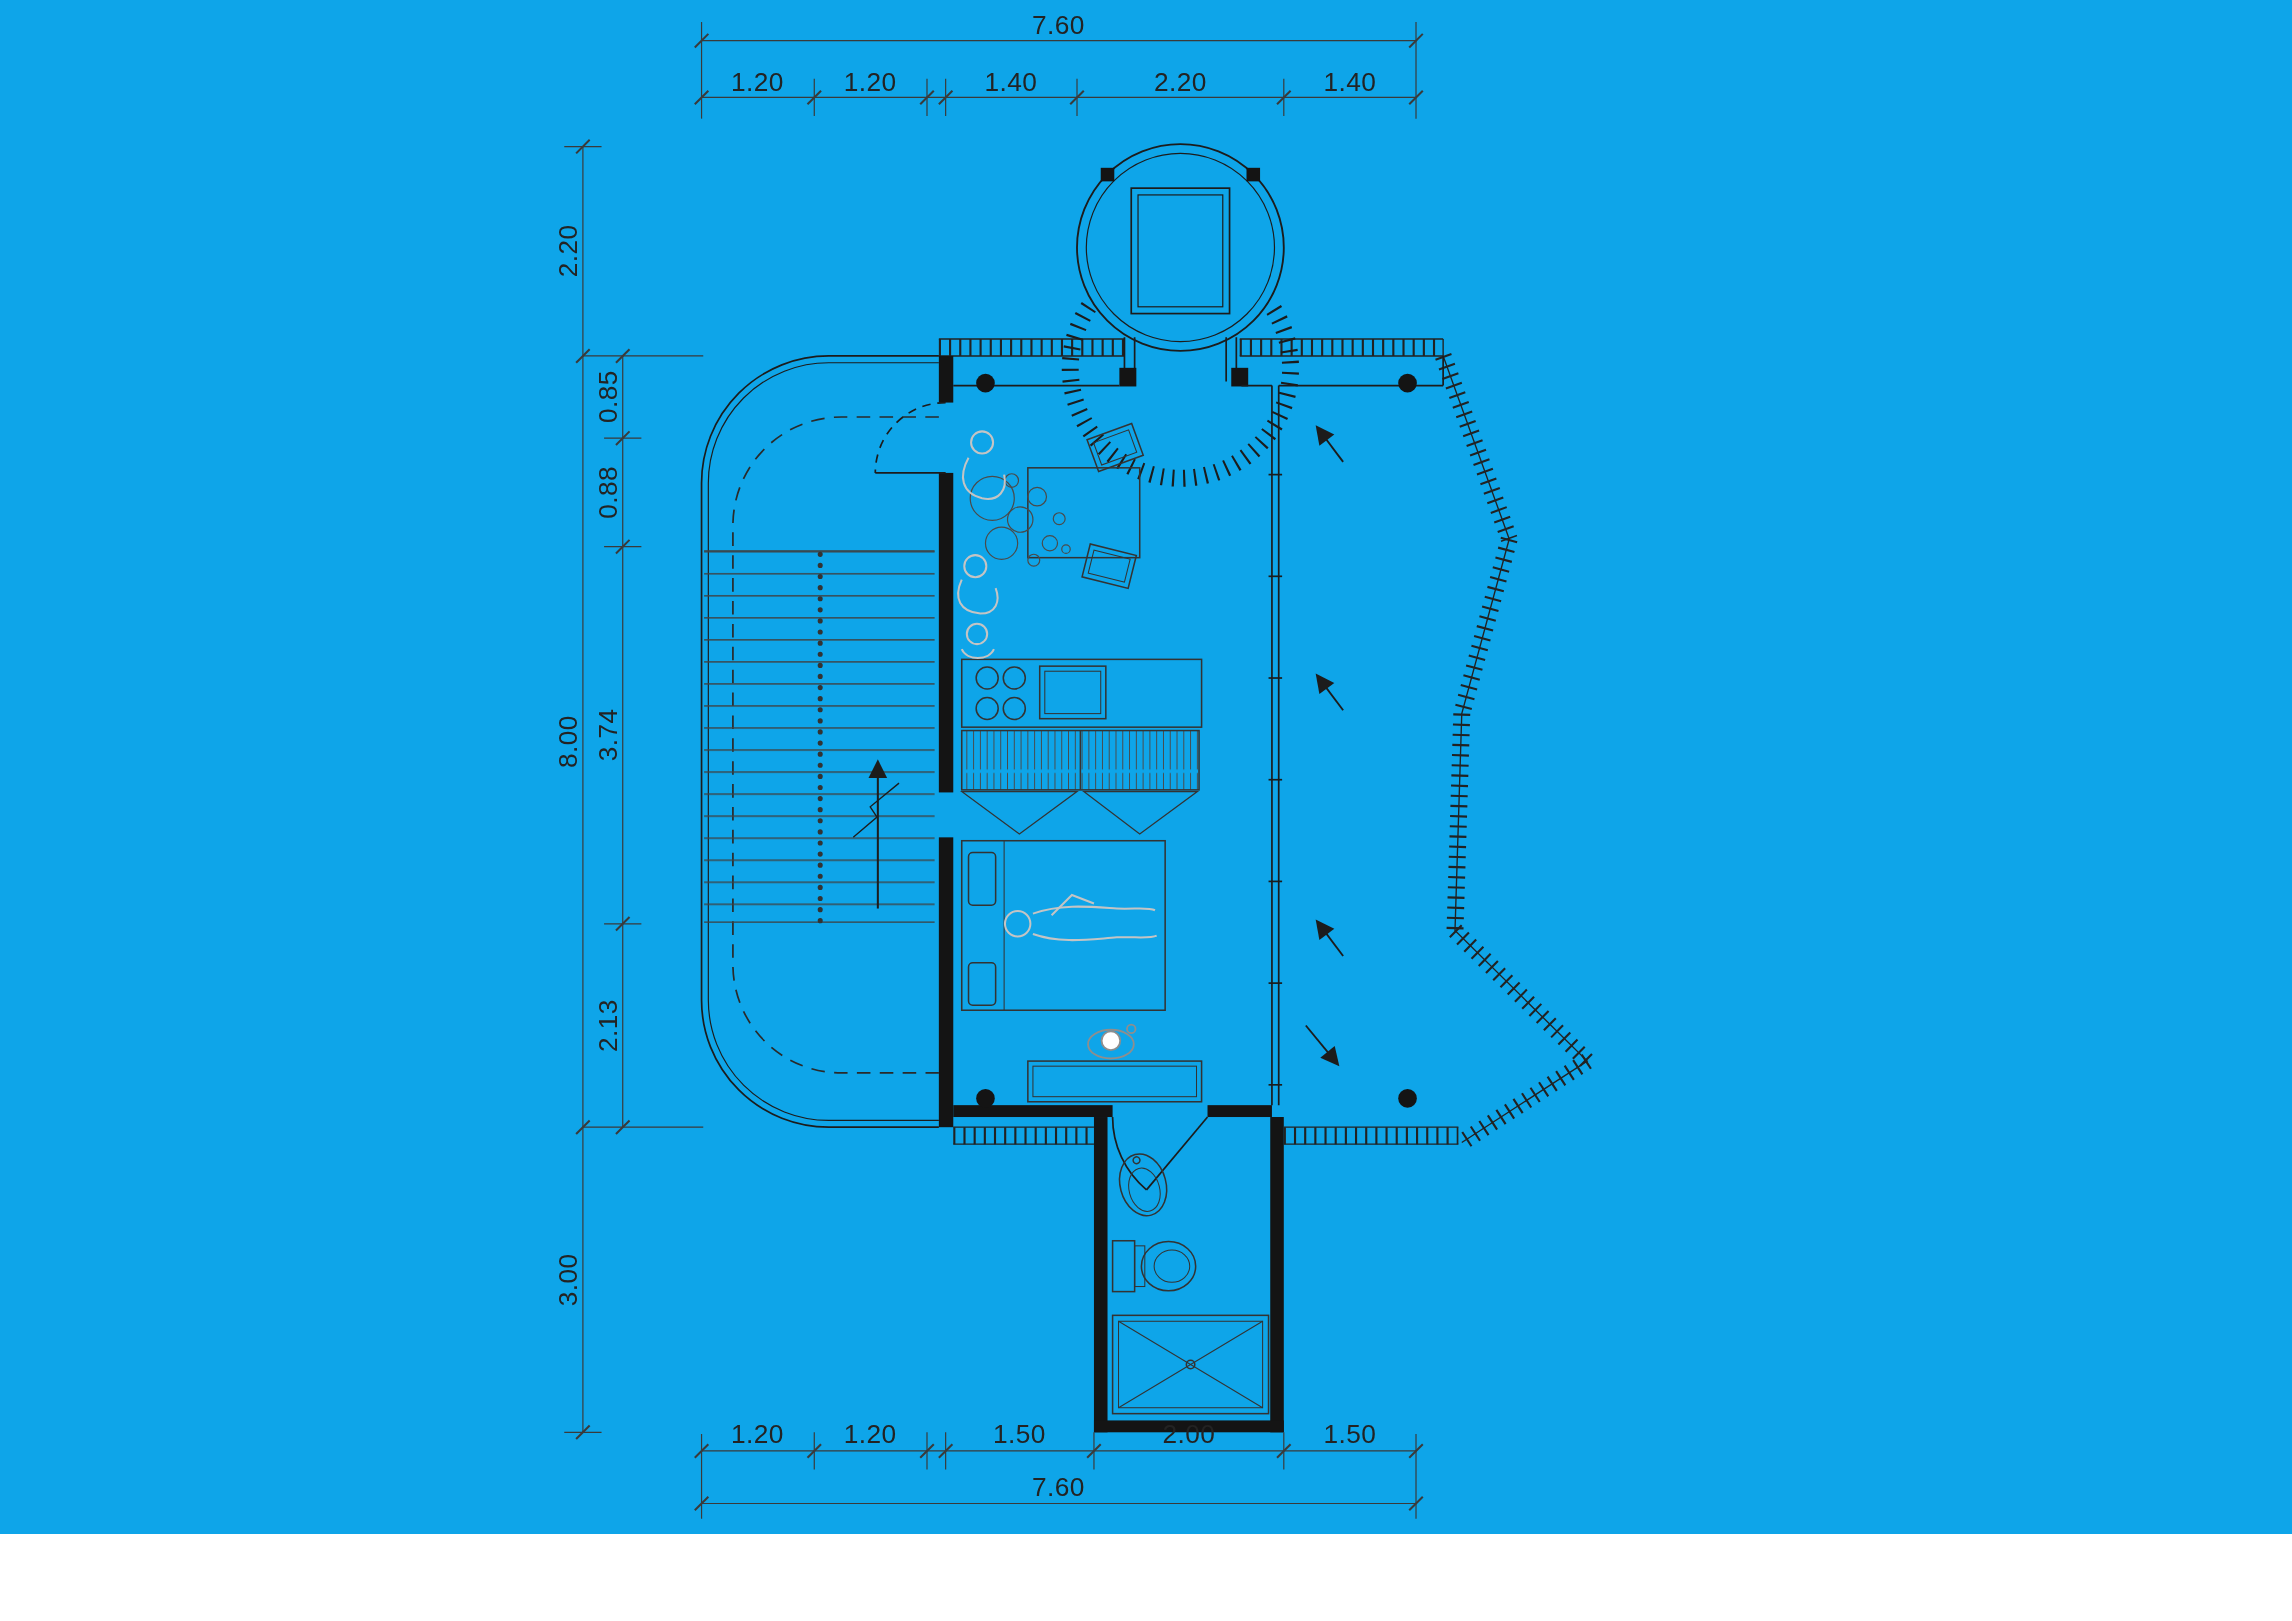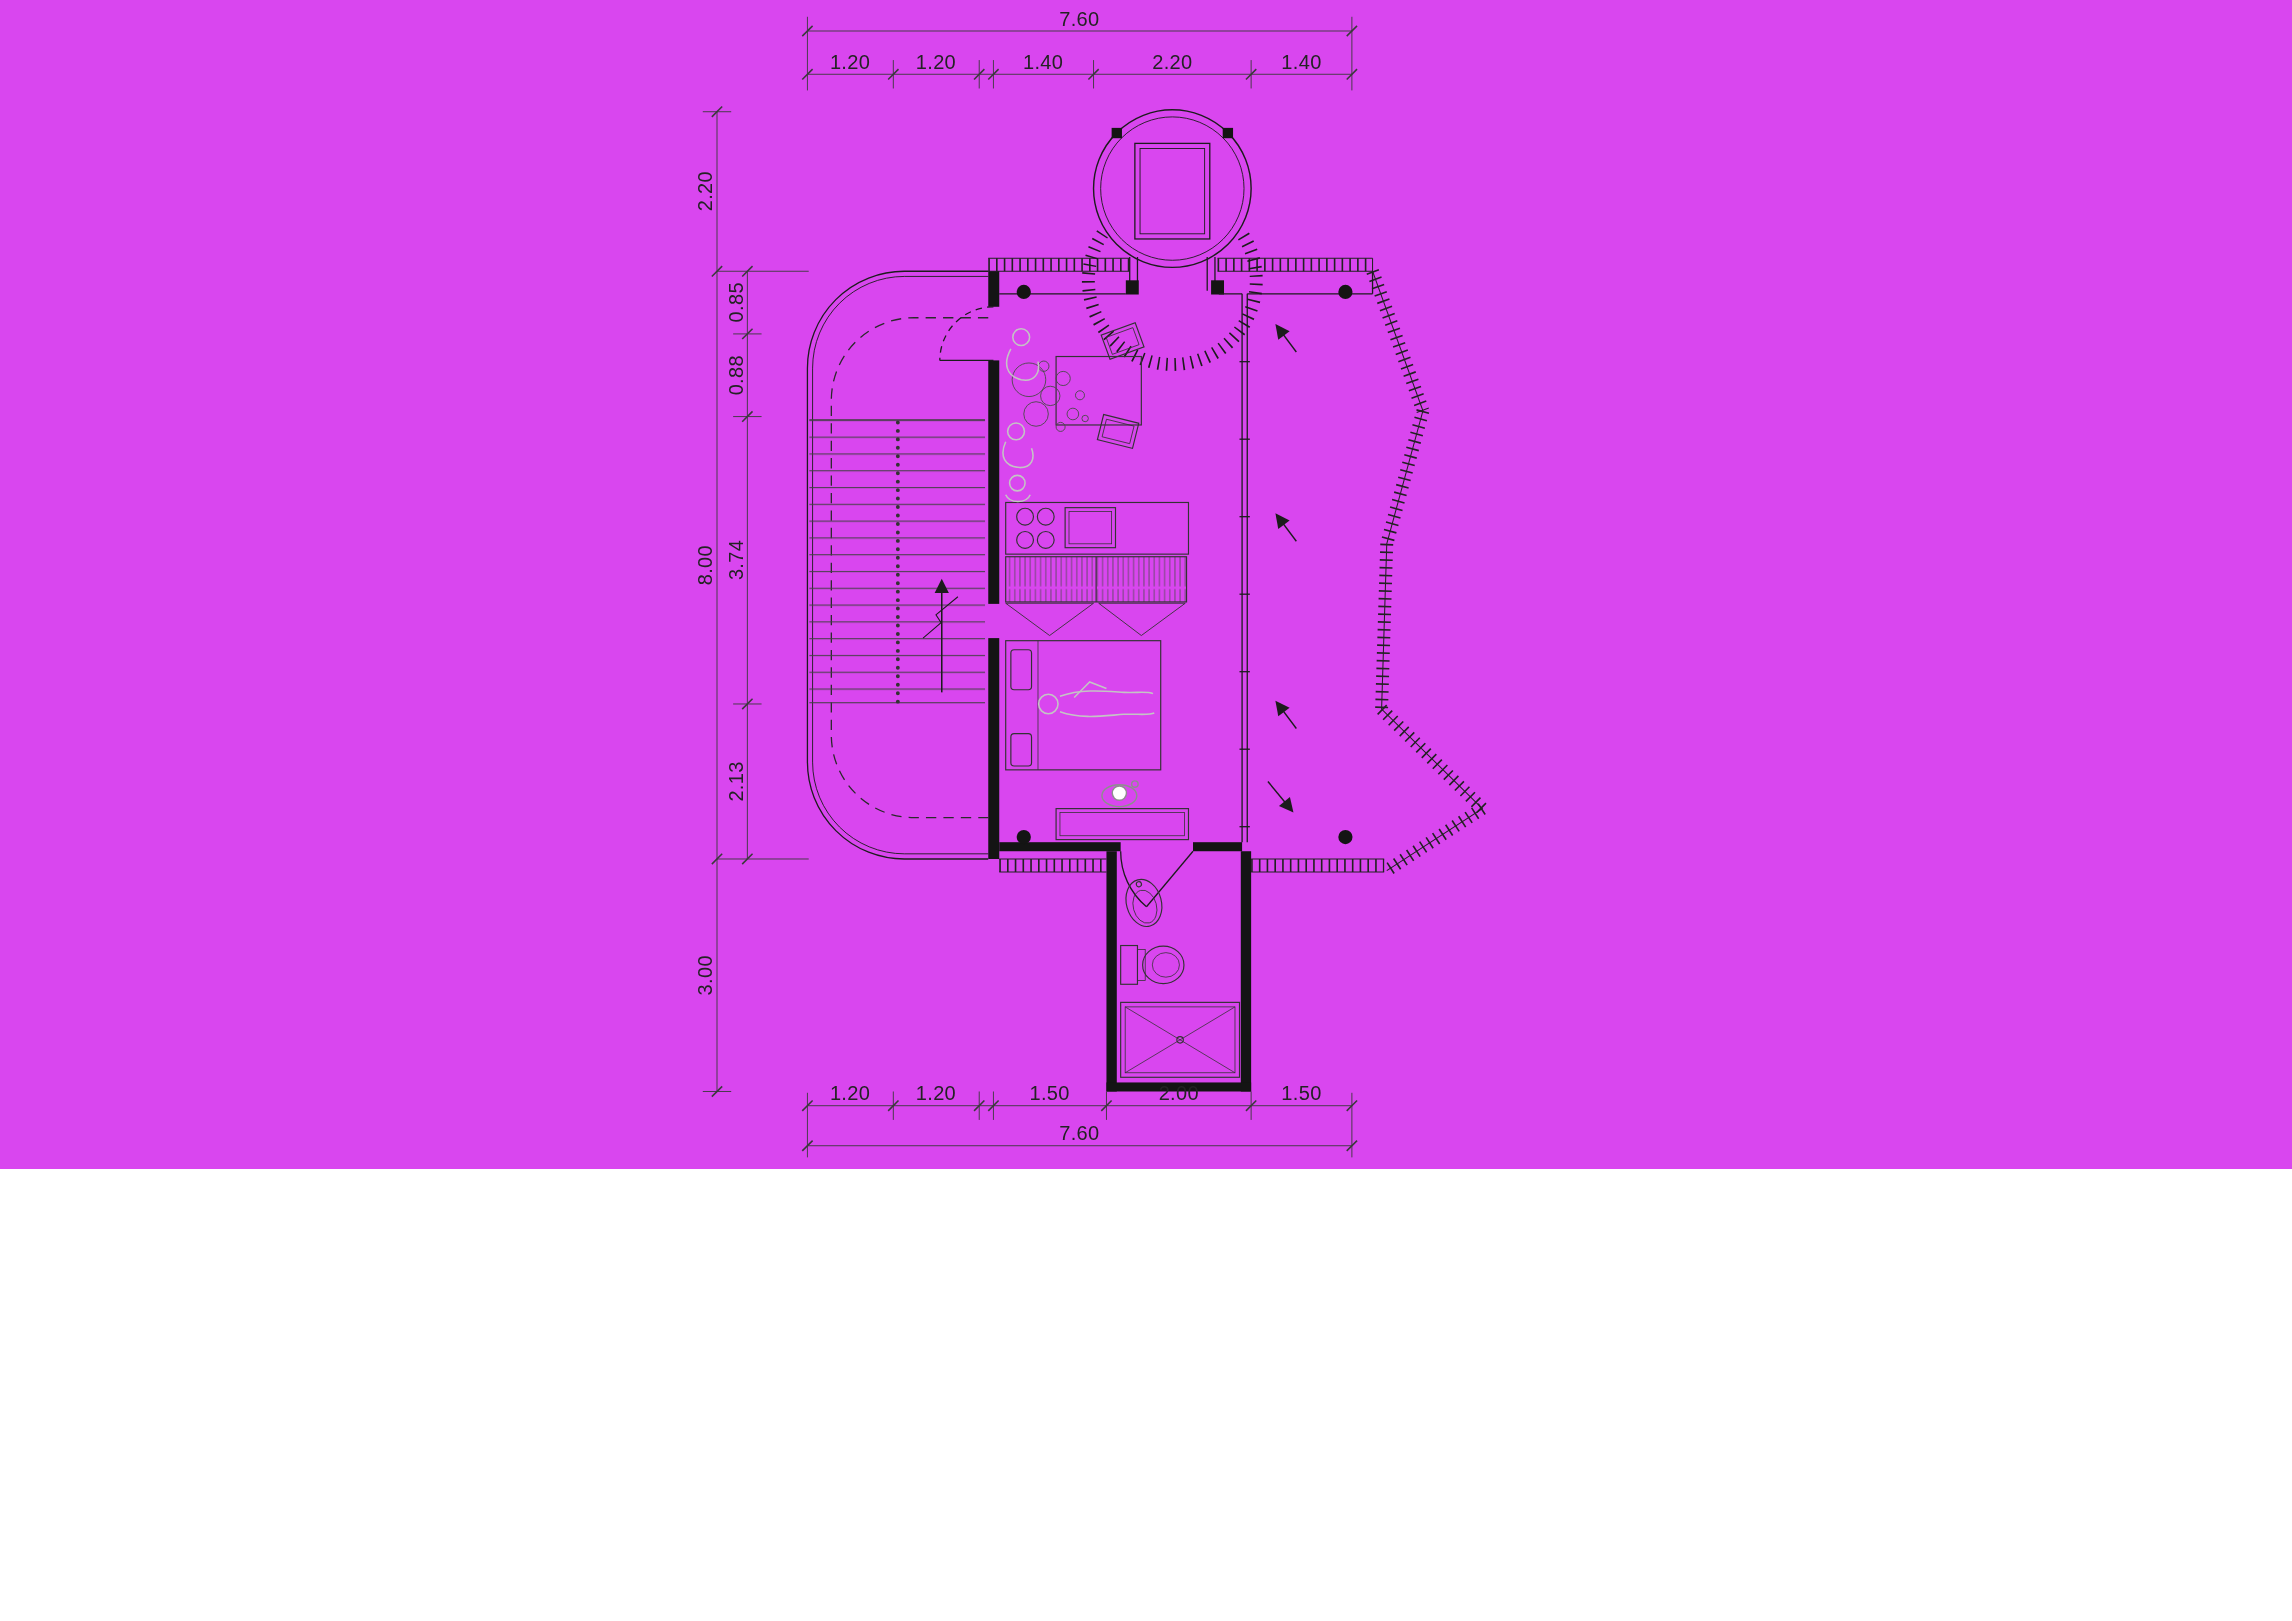--- a/index.html
+++ b/index.html
@@ -1,19 +1,19 @@
 <!DOCTYPE html>
 <html style="font-size:14.3px"><head>
 <meta charset="utf-8">
 <style>
   html,body{margin:0;padding:0;background:#ffffff;}
   .sheet{
     position:relative;
-    width:2293px;height:1169px;
-    background:#d946ef;
+    width:2293px;height:1534px;
+    background:#0ea5e9;
     font-family:"Liberation Sans", sans-serif;
     overflow:hidden;
   }
   .sheet svg{display:block;width:100%;height:100%;}
   text.dim{
     font-family:"Liberation Sans", sans-serif;
     font-size:31px;
     fill:#232323;
     letter-spacing:.5px;
   }

